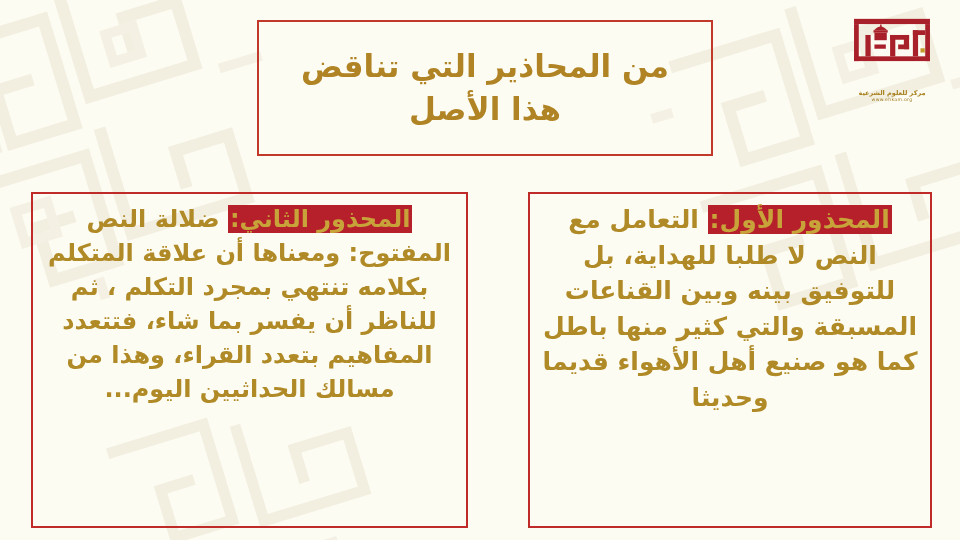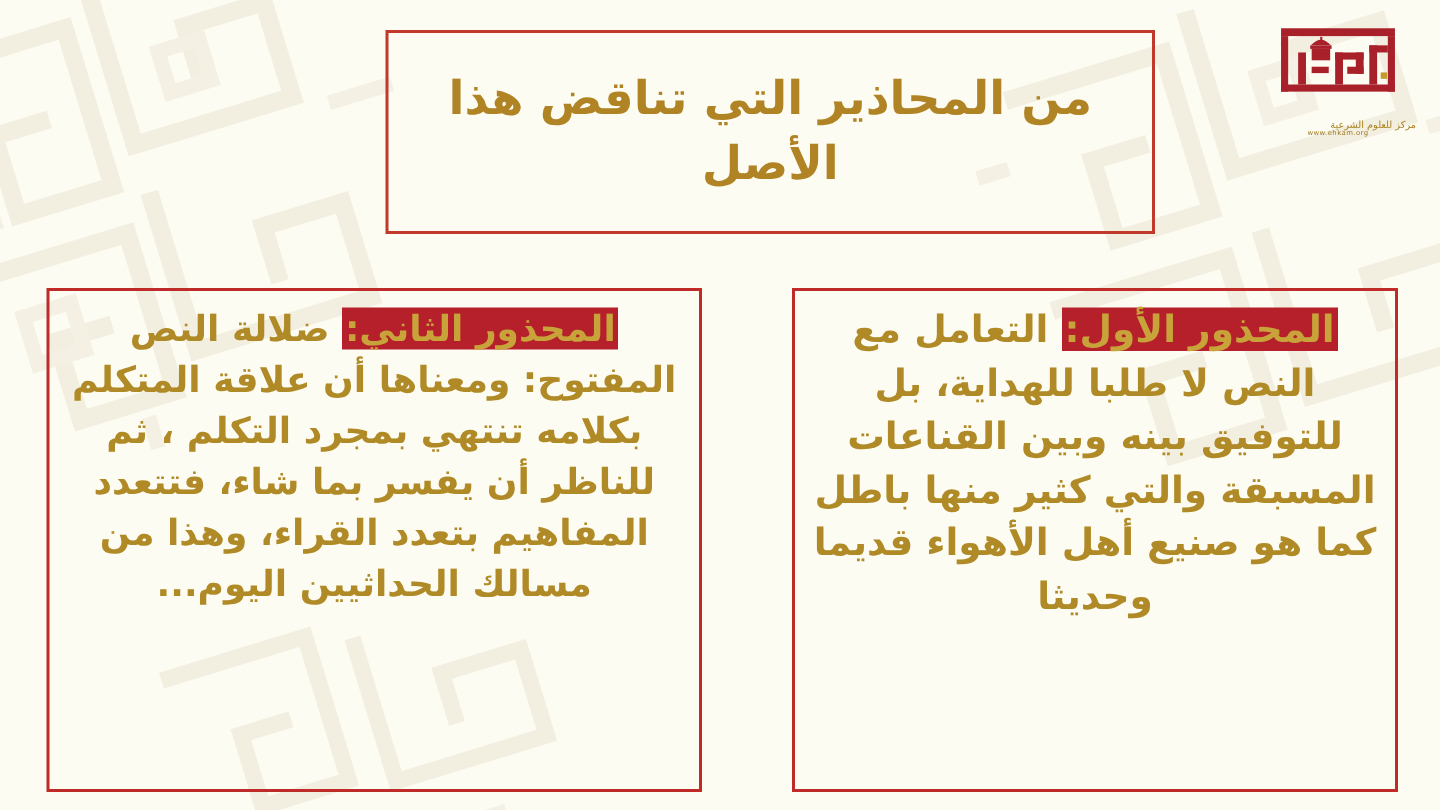--- a/index.html
+++ b/index.html
@@ -40,21 +40,21 @@
     transform:rotate(-17deg);
   }
   .wm svg{display:block;width:100%;height:100%;}
   .wm-stroke{fill:none;stroke:#F2EFE0;stroke-width:11;}
   .wm-stroke2{fill:none;stroke:#F4F1E4;stroke-width:9;}
 
   
   .title-box{
     position:absolute;
     left:257px;top:20px;
-    width:513px;height:136px;
+    width:456px;height:136px;
     border:2px solid #C0392B;
     background:transparent;
     box-sizing:border-box;
     display:flex;
     align-items:center;
     justify-content:center;
     z-index:3;
   }
   .title-text{
     color:#B08424;
@@ -76,26 +76,25 @@
     text-align:center;
   }
   .logo-mark{
     width:96px;height:56px;
     margin:0 auto;
     display:block;
   }
   .logo-sub{
     color:#A9821F;
     font-size:6.5px;
-    font-weight:normal;
+    font-weight:bold;
     letter-spacing:0.2px;
-    margin-top:7px;
+    margin-top:17px;
     direction:rtl;
     line-height:1.25;
-    text-align:right;
   }
   .logo-url{
     color:#9E7B1E;
     font-size:4.6px;
     letter-spacing:0.3px;
     direction:ltr;
     line-height:1.2;
   }
 
   

